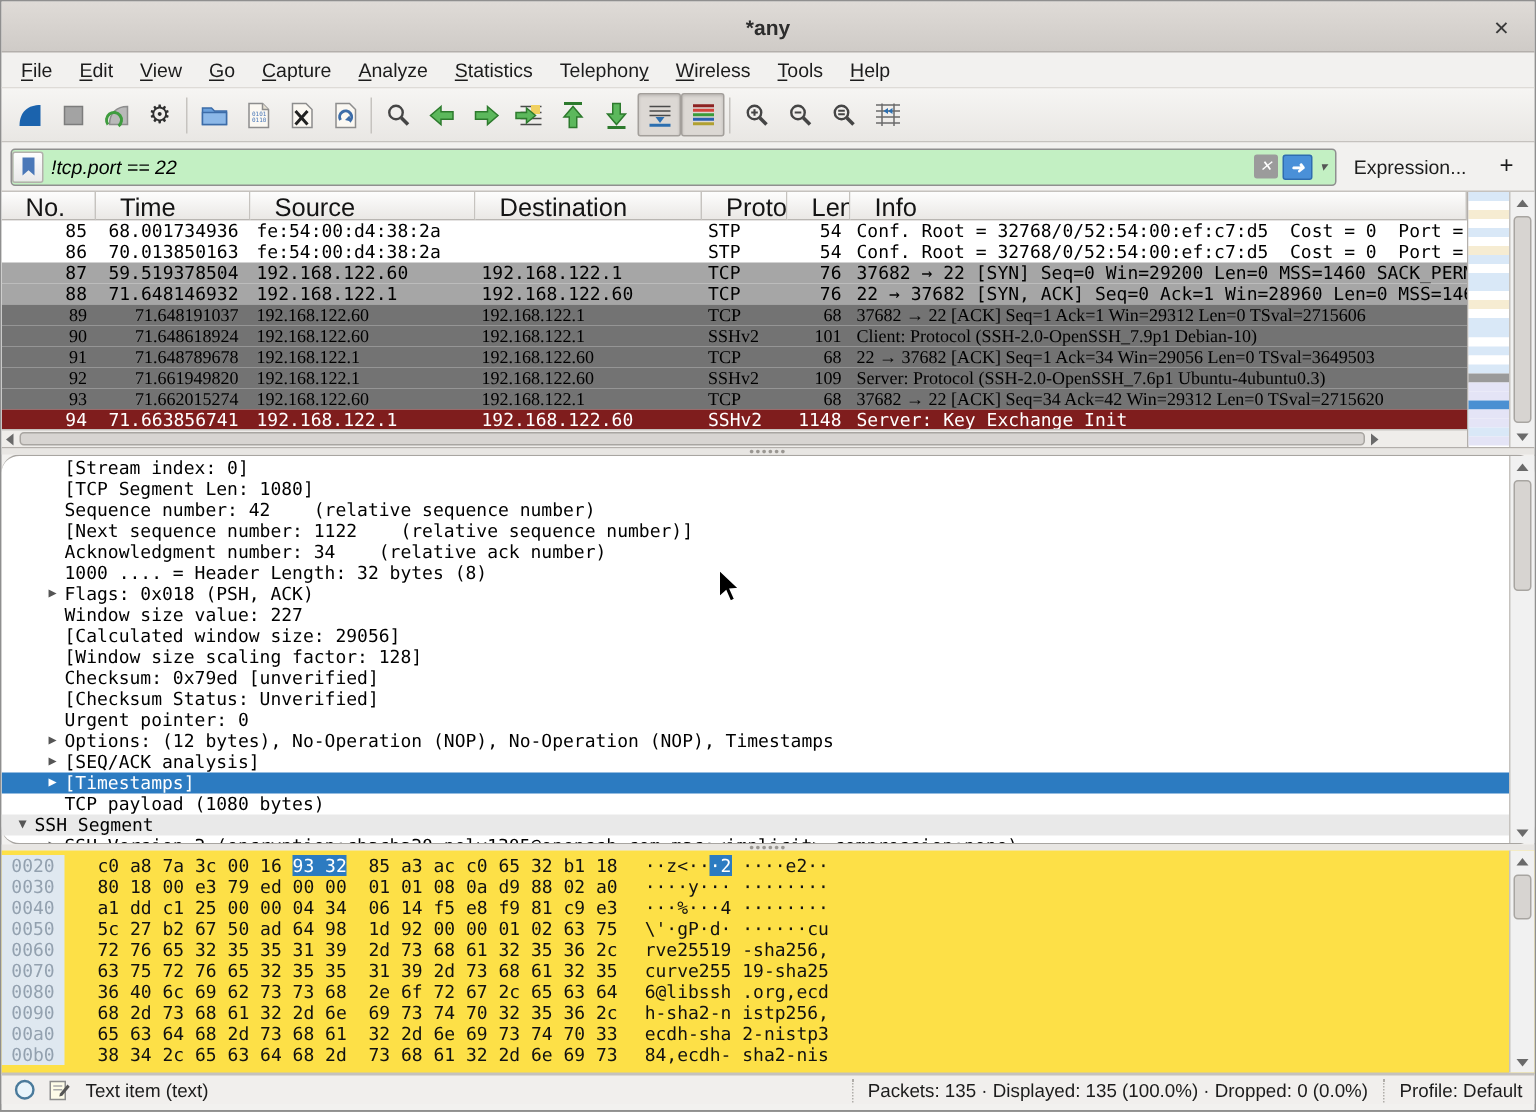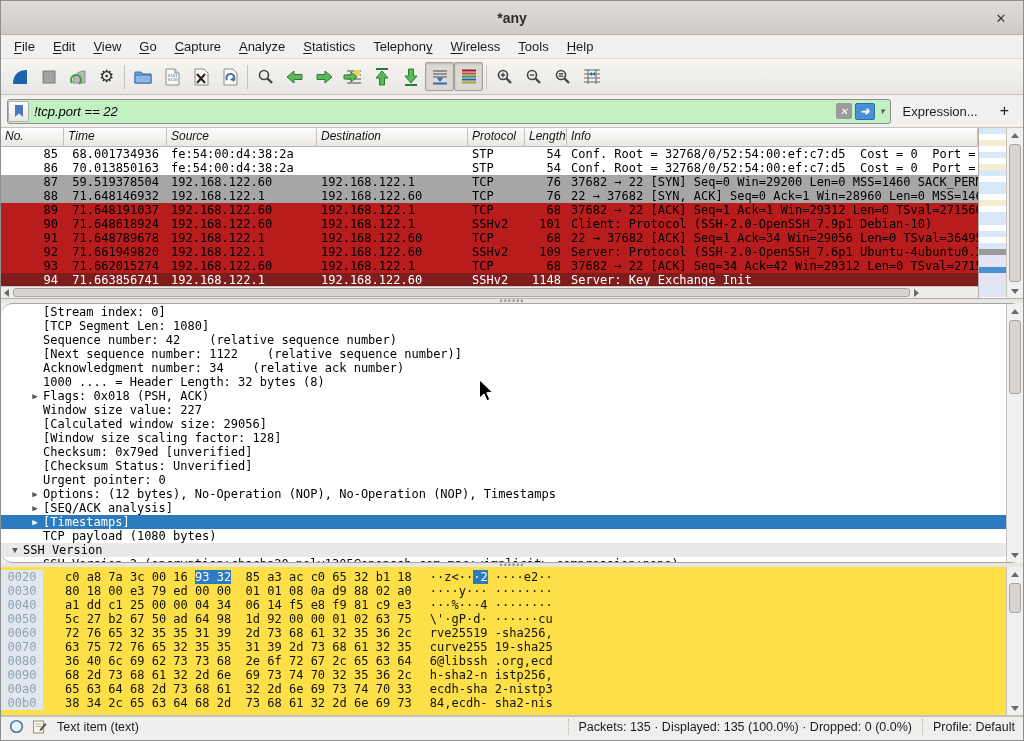--- a/index.html
+++ b/index.html
@@ -39,30 +39,30 @@
     color:#fff;font-size:11px;font-weight:bold;display:flex;align-items:center;justify-content:center;}
   .field-caret{font-size:9px;color:#555;margin:0 5px;}
   .expr-label{font-size:13px;color:#1c1c1c;margin:0 14px 0 12px;}
   .add-btn{font-size:16px;color:#1c1c1c;margin:0 8px;}
   
   .plist{height:171px;display:flex;background:#fff;border-bottom:1px solid #b3afab;}
   .plist-main{flex:1;display:flex;flex-direction:column;overflow:hidden;}
   .plgrid{display:grid;grid-template-columns:63px 103px 150px 151px 57px 42px 1fr;}
   .plheader{height:19px;}
   .plheader .hcell{background:linear-gradient(#fdfdfd,#eae8e5);border-right:1px solid #c6c3bf;
-    border-bottom:1px solid #b9b6b2;font-size:12px;color:#141414;padding:1px 4px;
-    white-space:nowrap;overflow:hidden;font-style:italic;}
+    border-bottom:1px solid #b9b6b2;font-size:17px;color:#141414;padding:1px 16px;
+    white-space:nowrap;overflow:hidden;}
   .plrows{flex:1;overflow:hidden;font-family:"DejaVu Sans Mono",monospace;font-size:12px;}
   .plrow{height:14px;line-height:14px;}
   .plrow span{white-space:pre;overflow:hidden;padding:0 4px;}
   .c-num,.c-len{text-align:right;padding-right:6px!important;}
   .c-time{text-align:right;padding-right:8px!important;}
   .r-white{background:#ffffff;color:#000;}
   .r-gray{background:#a6a6a6;color:#000;}
-  .r-lav{background:#b91c1c;color:#000;}
+  .r-lav{background:#737373;color:#000;font-family:Liberation Serif, serif;}
   .r-sel{background:#7f1d1d;color:#fff;}
   .hscroll{height:12px;background:#efedea;border-top:1px solid #c6c3bf;position:relative;}
   .hs-thumb{position:absolute;left:12px;right:68px;top:1px;bottom:1px;background:#d7d4d1;
     border:1px solid #a8a5a1;border-radius:3px;}
   .hs-btn{position:absolute;top:0;width:11px;height:11px;display:flex;align-items:center;justify-content:center;}
   .minimap{width:28px;border-left:1px solid #b3afab;display:flex;flex-direction:column;background:#fff;}
   .minimap div{width:100%;}
   .vscroll{width:17px;background:#f1f1f1;border-left:1px solid #c6c3bf;position:relative;}
   .arr{width:0;height:0;border-left:4px solid transparent;border-right:4px solid transparent;}
   .arr.up{border-bottom:5px solid #6a6a6a;}
@@ -497,21 +497,21 @@
         <div class="dline d-ind2"><span class="tw"></span><span>Window size value: 227</span></div>
         <div class="dline d-ind2"><span class="tw"></span><span>[Calculated window size: 29056]</span></div>
         <div class="dline d-ind2"><span class="tw"></span><span>[Window size scaling factor: 128]</span></div>
         <div class="dline d-ind2"><span class="tw"></span><span>Checksum: 0x79ed [unverified]</span></div>
         <div class="dline d-ind2"><span class="tw"></span><span>[Checksum Status: Unverified]</span></div>
         <div class="dline d-ind2"><span class="tw"></span><span>Urgent pointer: 0</span></div>
         <div class="dline d-ind2"><span class="tw">▶</span><span>Options: (12 bytes), No-Operation (NOP), No-Operation (NOP), Timestamps</span></div>
         <div class="dline d-ind2"><span class="tw">▶</span><span>[SEQ/ACK analysis]</span></div>
         <div class="dline d-ind2 d-sel"><span class="tw">▶</span><span>[Timestamps]</span></div>
         <div class="dline d-ind2"><span class="tw"></span><span>TCP payload (1080 bytes)</span></div>
-        <div class="dline d-ind1 d-shade"><span class="tw">▼</span><span>SSH Version</span></div>
+        <div class="dline d-ind1 d-shade"><span class="tw">▼</span><span>SSH Segment</span></div>
         <div class="dline d-ind2"><span class="tw">▶</span><span>SSH Version 2 (encryption:chacha20-poly1305@openssh.com mac:&lt;implicit&gt; compression:none)</span></div>
       </div>
     <div class="vscroll">
       <div class="sb-btn">
           <span class="arr up"></span>
         </div>
       <div class="sb-thumb" style="top:16px;height:74px"></div>
       <div class="sb-btn" style="position:absolute;bottom:0;left:0;right:0">
           <span class="arr down"></span>
         </div>

